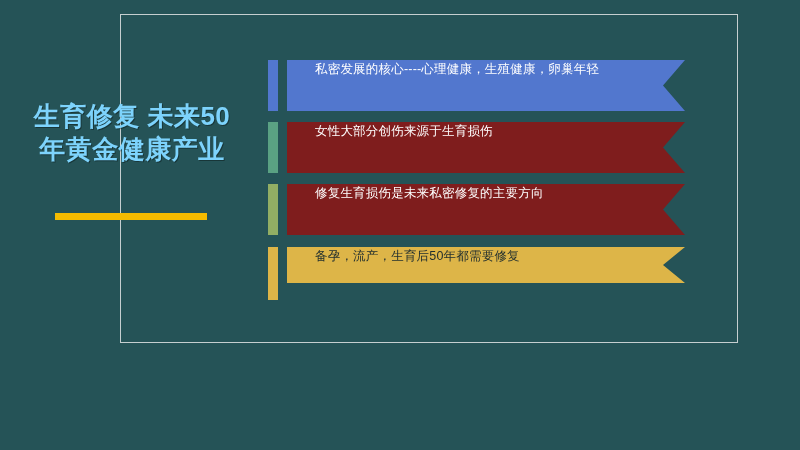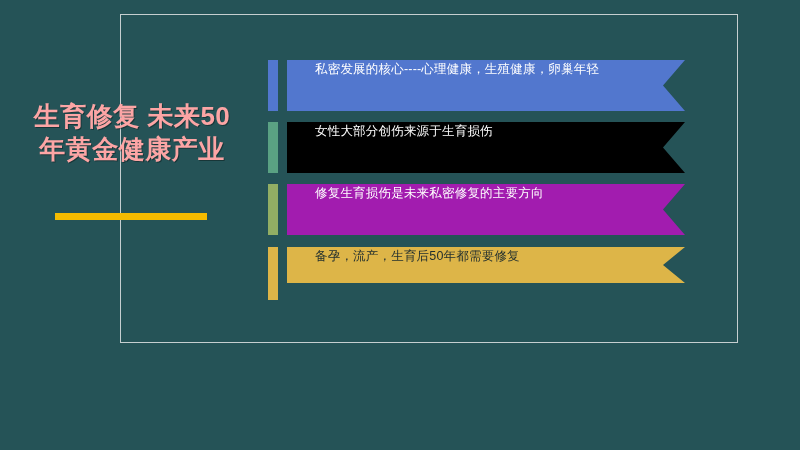--- a/index.html
+++ b/index.html
@@ -94,41 +94,41 @@
   }
 </style>
 </head>
 <body>
 
 <div id="slide" style="background: rgb(37, 83, 87);">
 
   <div id="frame" style="border-color: rgb(198, 207, 208);"></div>
 
   <div id="title-block">
-    <div id="title-text" style="color: #fca5a5;">生育修复  未来50年黄金健康产业</div>
+    <div id="title-text" style="color: #7dd3fc;">生育修复  未来50年黄金健康产业</div>
     <div id="title-underline" style="background: rgb(245, 187, 0);"></div>
   </div>
 
   <div class="bar-row" id="row-0" style="left:268px; top:60px;">
     <div class="bar-tab" id="tab-0" style="background: rgb(82, 119, 206);"></div>
     <div class="bar-body ribbon" id="body-0" style="background: rgb(82, 119, 206);">
       <div class="bar-label" id="label-0" style="color: rgb(255, 255, 255);">私密发展的核心----心理健康，生殖健康，卵巢年轻</div>
     </div>
   </div>
 
   <div class="bar-row" id="row-1" style="left:268px; top:122px;">
     <div class="bar-tab" id="tab-1" style="background: rgb(90, 161, 131);"></div>
-    <div class="bar-body ribbon" id="body-1" style="background: #000000;">
+    <div class="bar-body ribbon" id="body-1" style="background: #7f1d1d;">
       <div class="bar-label" id="label-1" style="color: rgb(255, 255, 255);">女性大部分创伤来源于生育损伤</div>
     </div>
   </div>
 
   <div class="bar-row" id="row-2" style="left:268px; top:184px;">
     <div class="bar-tab" id="tab-2" style="background: rgb(146, 174, 100);"></div>
-    <div class="bar-body ribbon" id="body-2" style="background: #a21caf;">
+    <div class="bar-body ribbon" id="body-2" style="background: #7f1d1d;">
       <div class="bar-label" id="label-2" style="color: rgb(255, 255, 255);">修复生育损伤是未来私密修复的主要方向</div>
     </div>
   </div>
 
   <div class="bar-row" id="row-3" style="left:268px; top:247px; height:53px;">
     <div class="bar-tab" id="tab-3" style="height: 53px; background: rgb(221, 181, 72);"></div>
     <div class="bar-body ribbon" id="body-3" style="height: 36px; background: rgb(221, 181, 72);">
       <div class="bar-label" id="label-3" style="color: rgb(31, 45, 46);">备孕，流产，生育后50年都需要修复</div>
     </div>
   </div>

